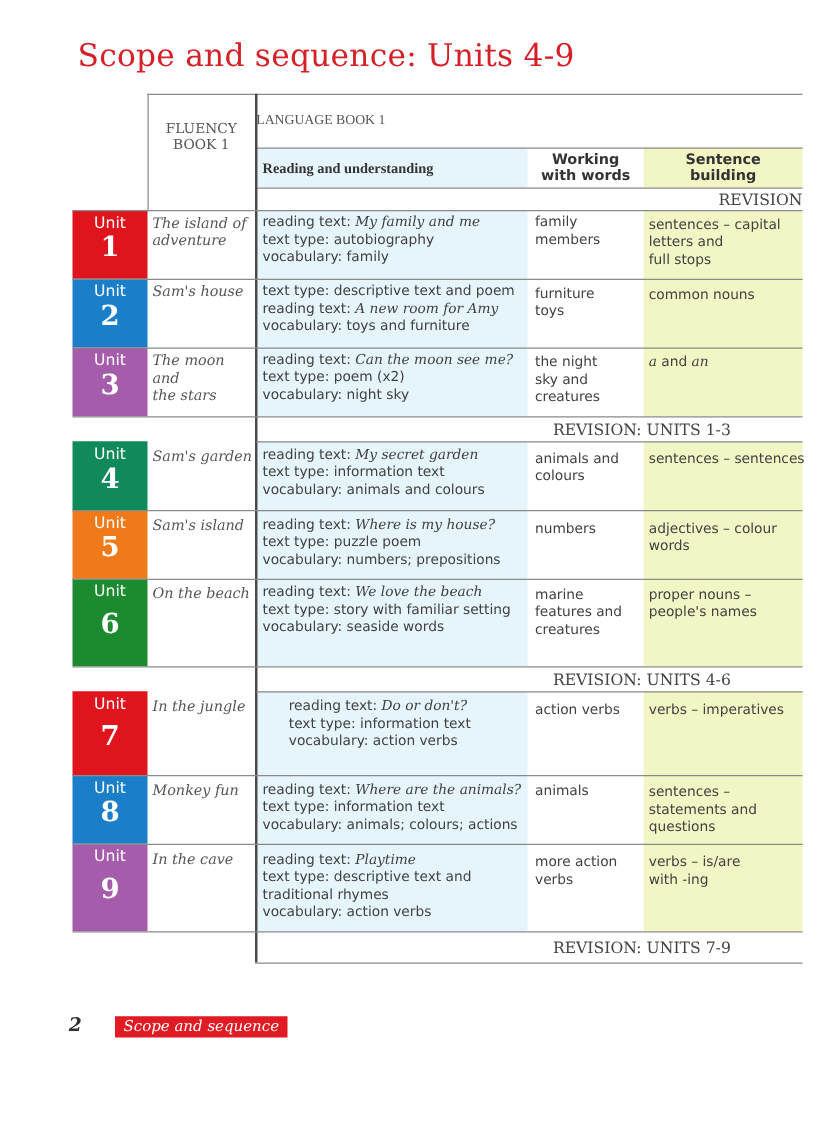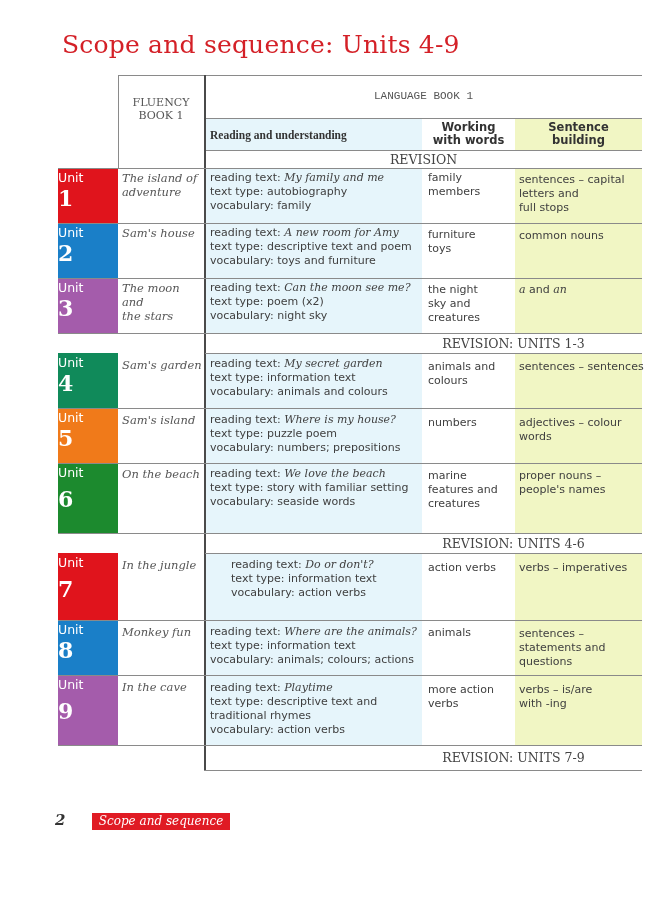--- a/index.html
+++ b/index.html
@@ -6,21 +6,21 @@
   body { width:660px; height:900px; background:#ffffff; position:relative; overflow:hidden;
          font-family:"DejaVu Serif", serif; color:#3a3a3a; }
   .title { position:absolute; left:62px; top:30px; font-size:25px; color:#d42027;
            font-family:"DejaVu Serif", serif; letter-spacing:0.2px; white-space:nowrap; }
   .abs { position:absolute; }
   .hline { position:absolute; height:0; border-top:1px solid #8a8a8a; }
   .vline { position:absolute; width:0; border-left:1px solid #8a8a8a; }
   .thick { border-left:2px solid #4a4a4a; }
   .bg-blue { position:absolute; background:#e6f5fb; }
   .bg-yellow { position:absolute; background:#f1f6c4; }
-  .unit { position:absolute; left:58px; width:60px; color:#ffffff; text-align:left;
+  .unit { position:absolute; left:58px; width:60px; color:#ffffff; text-align:center;
           font-family:"DejaVu Sans", sans-serif; }
   .unit .lbl { display:block; font-size:12.5px; margin-top:2px; }
   .unit .num { display:block; font-size:22px; font-weight:bold; font-family:"DejaVu Serif", serif; line-height:26px; }
   .cell { position:absolute; font-size:11px; line-height:14px; font-family:"DejaVu Sans", sans-serif; color:#404040; }
   .fluency { position:absolute; left:122px; width:80px; font-style:italic; font-size:11.5px; line-height:14px;
              font-family:"DejaVu Serif", serif; color:#555; }
   .it { font-style:italic; font-family:"DejaVu Serif", serif; }
   .hdr { position:absolute; font-family:"DejaVu Sans", sans-serif; font-weight:bold; font-size:11.5px;
          line-height:13px; color:#333; text-align:center; }
   .rev { position:absolute; left:205px; width:437px; text-align:center; font-size:12.5px; color:#444;
@@ -99,33 +99,33 @@
 <div class="hline" style="left:58px; top:533px; width:584px;"></div>
 <div class="hline" style="left:205px; top:553px; width:437px;"></div>
 <div class="hline" style="left:58px; top:620px; width:584px;"></div>
 <div class="hline" style="left:58px; top:675px; width:584px;"></div>
 <div class="hline" style="left:58px; top:745px; width:584px;"></div>
 <div class="hline" style="left:204px; top:770px; width:438px;"></div>
 
 <div class="abs" style="left:118px; top:96px; width:86px; text-align:center; font-size:11px; line-height:13px; font-family:'DejaVu Serif',serif; color:#555;">
   <span style="display:inline-block; width:60px;">FLUENCY BOOK 1</span>
 </div>
-<div class="abs" style="left:205px; top:90px; width:437px; text-align:center; font-size:11px; font-family:Liberation Mono, monospace; color:#555;">LANGUAGE BOOK 1</div>
+<div class="abs" style="left:205px; top:90px; width:437px; font-size:11px; font-family:Liberation Serif, serif; color:#555;">LANGUAGE BOOK 1</div>
 
 <div class="hdr" style="left:210px; top:129px; text-align:left;font-family:Liberation Serif, serif;">Reading and understanding</div>
 <div class="hdr" style="left:422px; top:121px; width:93px;">
   <div>Working</div>
   <div>with words</div>
 </div>
 <div class="hdr" style="left:515px; top:121px; width:127px;">
   <div>Sentence</div>
   <div>building</div>
 </div>
 
-<div class="rev" style="top:152px;">REVISION</div>
+<div class="rev" style="top:152px;text-align:right;">REVISION</div>
 <div class="rev" style="top:336px; left:295px;">REVISION: UNITS 1-3</div>
 <div class="rev" style="top:536px; left:295px;">REVISION: UNITS 4-6</div>
 <div class="rev" style="top:750px; left:295px;">REVISION: UNITS 7-9</div>
 
 <div class="fluency" style="top:171px;">
   <div>The island of</div>
   <div>adventure</div>
 </div>
 <div class="cell" style="left:210px; top:171px;">
   <div><span>reading text: </span><span class="it">My family and me</span></div>
@@ -139,22 +139,22 @@
 <div class="cell" style="left:519px; top:173px;">
   <div>sentences – capital</div>
   <div>letters and</div>
   <div>full stops</div>
 </div>
 
 <div class="fluency" style="top:226px;">
   <div>Sam's house</div>
 </div>
 <div class="cell" style="left:210px; top:226px;">
+  <div>text type: descriptive text and poem</div>
   <div><span>reading text: </span><span class="it">A new room for Amy</span></div>
-  <div>text type: descriptive text and poem</div>
   <div>vocabulary: toys and furniture</div>
 </div>
 <div class="cell" style="left:428px; top:228px;">
   <div>furniture</div>
   <div>toys</div>
 </div>
 <div class="cell" style="left:519px; top:229px;">
   <div>common nouns</div>
 </div>
 

